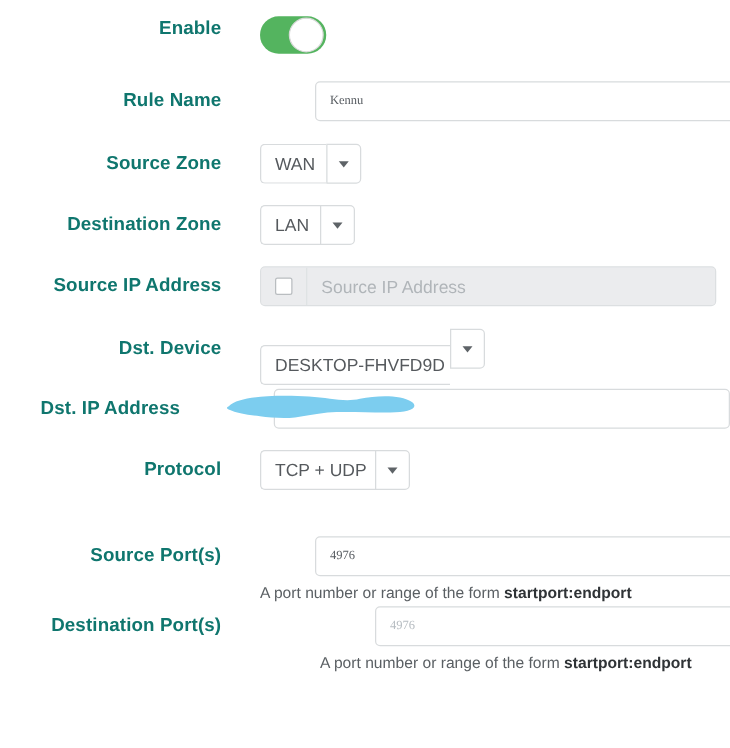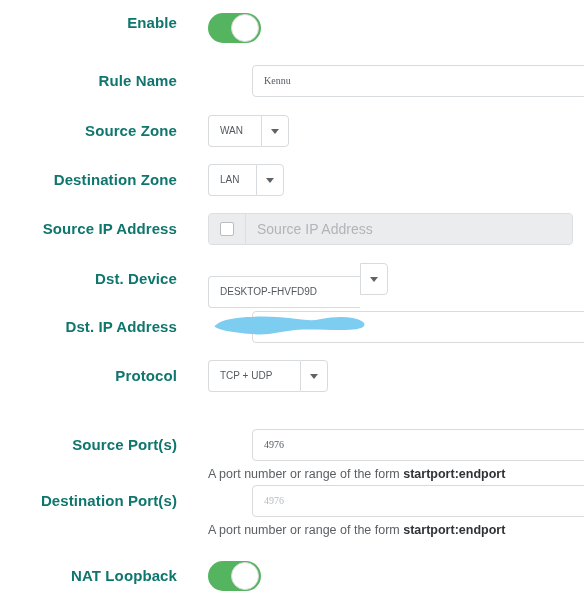--- a/index.html
+++ b/index.html
@@ -138,21 +138,21 @@
     height: 32px;
     box-sizing: border-box;
   }
   .select .sel-value {
     box-sizing: border-box;
     height: 32px;
     border: 1px solid #d8dbdd;
     border-right: none;
     border-radius: 4px 0 0 4px;
     background: #ffffff;
-    font-size: 10px;
+    font-size: 14px;
     color: #55595d;
     line-height: 30px;
     padding: 0 11px;
     white-space: nowrap;
     display: flex;
     align-items: center;
   }
   .select .sel-arrow {
     box-sizing: border-box;
     width: 28px;
@@ -261,21 +261,21 @@
     <div class="control">
       <div class="select">
         <div class="sel-value" style="width:152px;margin-top:13px;">DESKTOP-FHVFD9D</div>
         <div class="sel-arrow">
           <span class="caret"></span>
         </div>
       </div>
     </div>
   </div>
 
-  <div class="row" style="top:311px;">
+  <div class="row" style="top:311px;justify-content:flex-end;">
     <div class="label" style="padding-top:6px;">Dst. IP Address</div>
     <div class="control">
       <div class="textinput wide">
         <span class="value"></span>
         <svg class="redaction" viewBox="0 0 155 22">
           <path d="M3,11 C8,6 20,4 34,3 C52,2 70,3 84,5 C92,6 100,7 108,5 C118,3 130,2 140,4 C149,6 153,9 151,12 C149,15 140,16 128,16 C112,16 96,15 82,16 C72,17 64,19 56,20 C46,21 36,20 28,19 C18,18 8,16 4,14 C1,13 1,12 3,11 Z" fill="#7ccdef"></path>
         </svg>
       </div>
     </div>
   </div>
@@ -297,34 +297,26 @@
     <div class="control">
       <div class="textinput wide">
         <span class="value">4976</span>
       </div>
       <div class="helper">
         <span>A port number or range of the form </span><b>startport:endport</b>
       </div>
     </div>
   </div>
 
-  <div class="row" style="top:485px;">
+  <div class="row" style="top:485px;gap:48px;">
     <div class="label" style="padding-top:6px;">Destination Port(s)</div>
     <div class="control">
       <div class="textinput wide">
         <span class="placeholder">4976</span>
       </div>
       <div class="helper">
         <span>A port number or range of the form </span><b>startport:endport</b>
       </div>
     </div>
   </div>
 
-  <div class="row" style="top:561px;">
-    <div class="label" style="padding-top:5px;">NAT Loopback</div>
-    <div class="control">
-      <div class="switch">
-        <span class="knob"></span>
-      </div>
-    </div>
-  </div>
 
 </div>
 
 </body></html>

